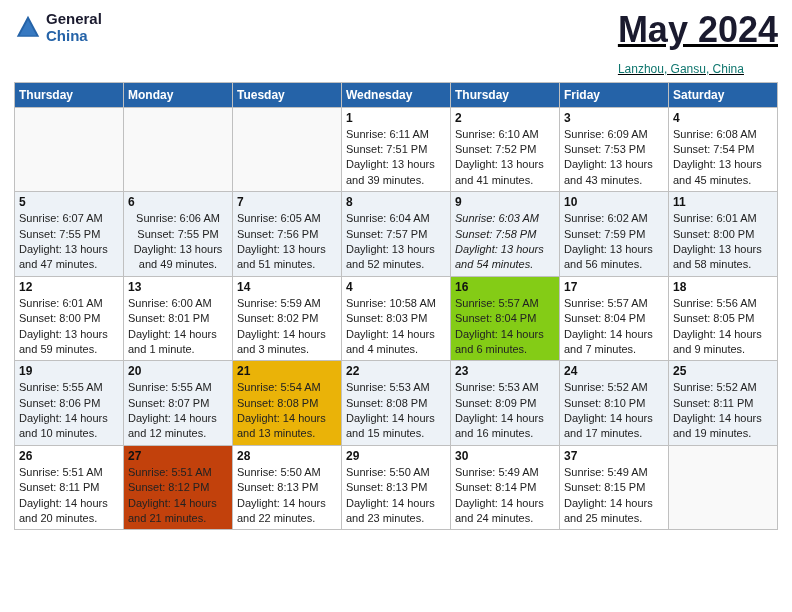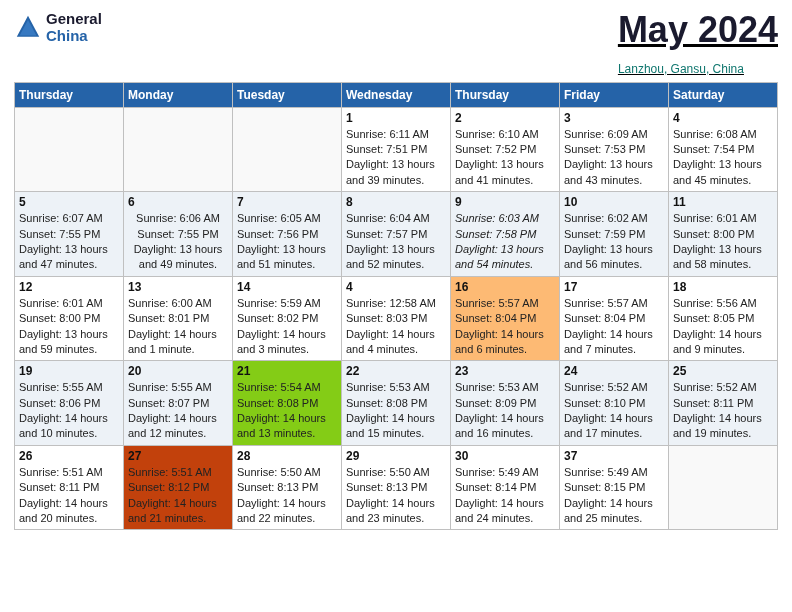--- a/index.html
+++ b/index.html
@@ -229,26 +229,26 @@
           </td>
           <td style="background: rgb(255, 255, 255);">
             <div class="day-number">14</div>
             <div class="day-info" style="white-space: pre-line;">Sunrise: 5:59 AM
 Sunset: 8:02 PM
 Daylight: 14 hours
 and 3 minutes.</div>
           </td>
           <td style="background: rgb(255, 255, 255);">
             <div class="day-number">4</div>
-            <div class="day-info" style="white-space: pre-line;">Sunrise: 12:58 AM
+            <div class="day-info" style="white-space: pre-line;">Sunrise: 10:58 AM
 Sunset: 8:03 PM
 Daylight: 14 hours
 and 4 minutes.</div>
           </td>
-          <td style="background: #fdba74; margin-top: 44px;">
+          <td style="background: #84cc16; margin-top: 44px;">
             <div class="day-number">16</div>
             <div class="day-info" style="white-space: pre-line;">Sunrise: 5:57 AM
 Sunset: 8:04 PM
 Daylight: 14 hours
 and 6 minutes.</div>
           </td>
           <td style="background: rgb(255, 255, 255);">
             <div class="day-number">17</div>
             <div class="day-info" style="white-space: pre-line;">Sunrise: 5:57 AM
 Sunset: 8:04 PM
@@ -271,21 +271,21 @@
 Daylight: 14 hours
 and 10 minutes.</div>
           </td>
           <td style="background: rgb(237, 242, 247);">
             <div class="day-number">20</div>
             <div class="day-info" style="white-space: pre-line;">Sunrise: 5:55 AM
 Sunset: 8:07 PM
 Daylight: 14 hours
 and 12 minutes.</div>
           </td>
-          <td style="background: #84cc16;">
+          <td style="background: #eab308;">
             <div class="day-number">21</div>
             <div class="day-info" style="white-space: pre-line;">Sunrise: 5:54 AM
 Sunset: 8:08 PM
 Daylight: 14 hours
 and 13 minutes.</div>
           </td>
           <td style="background: rgb(237, 242, 247);">
             <div class="day-number">22</div>
             <div class="day-info" style="white-space: pre-line;">Sunrise: 5:53 AM
 Sunset: 8:08 PM

